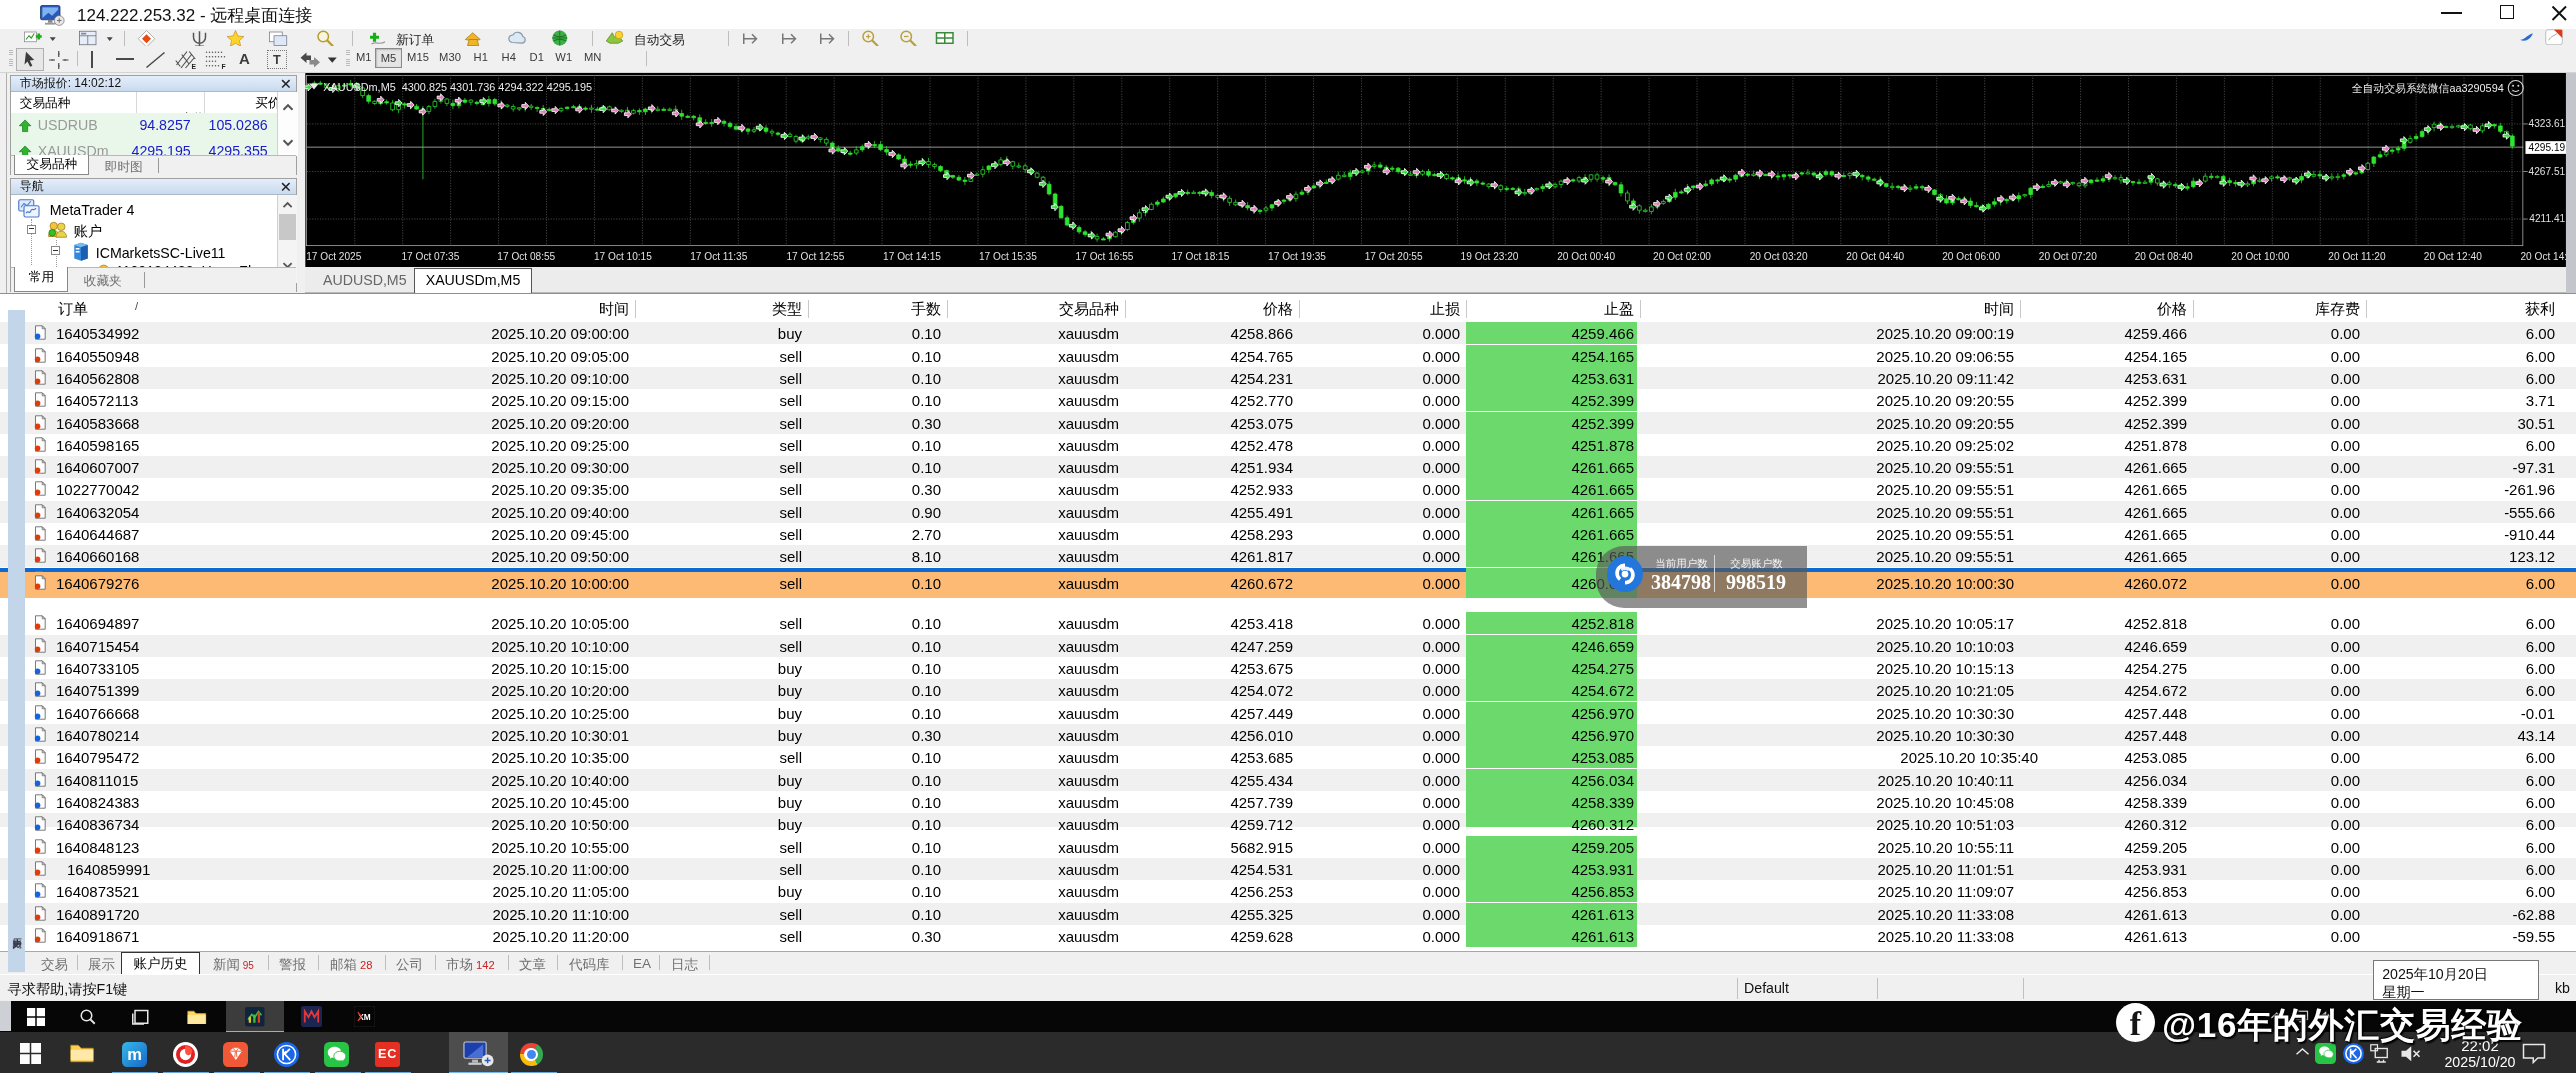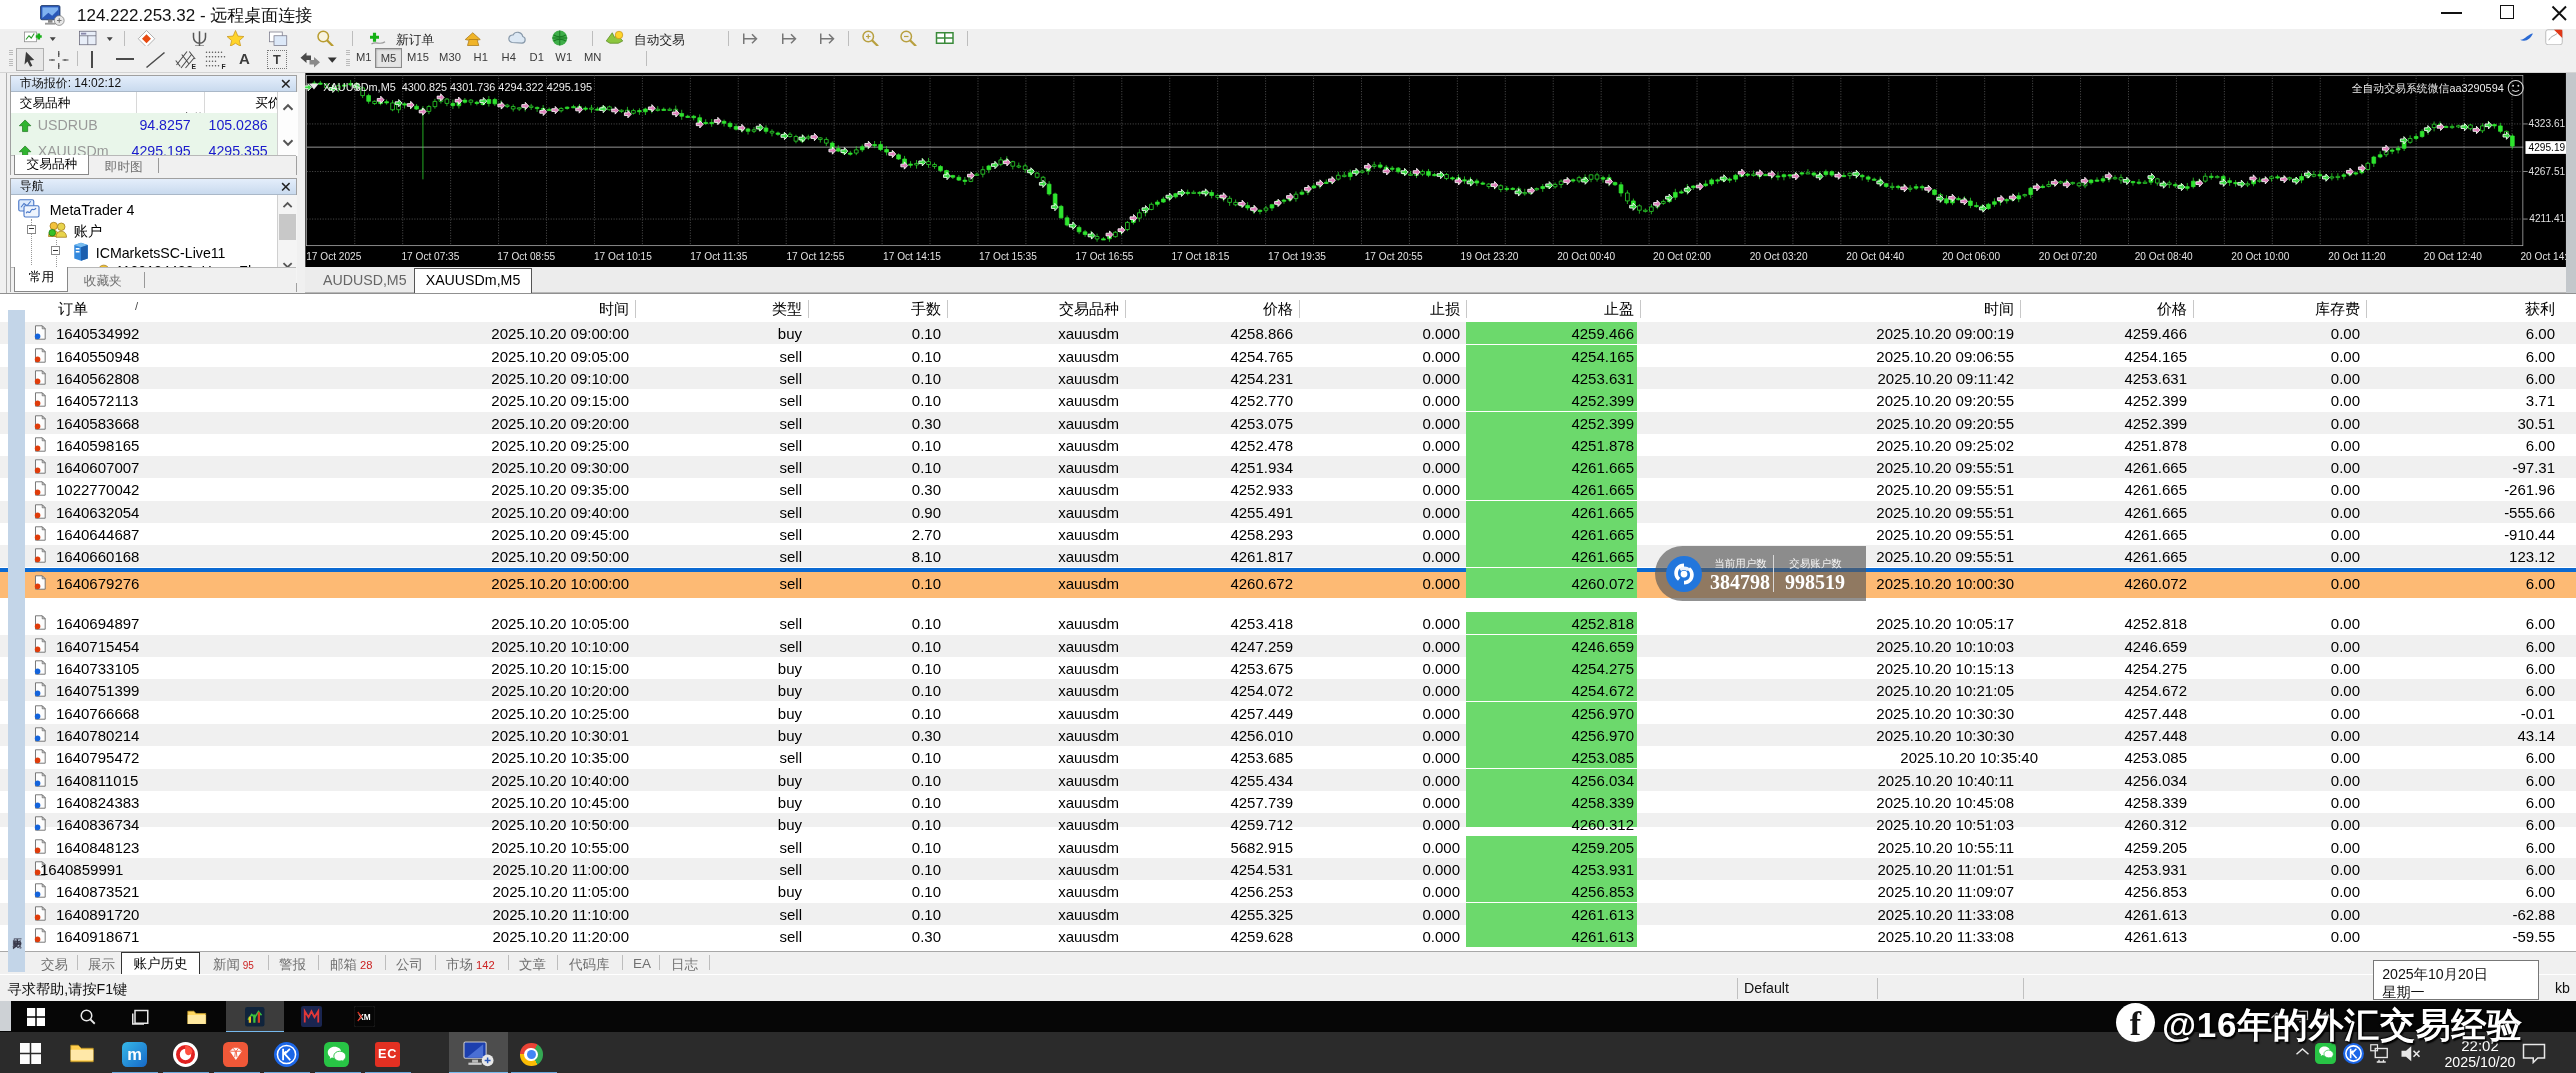--- a/index.html
+++ b/index.html
@@ -871,21 +871,21 @@
     <div class="c " style="right:216px">0.00</div>
     <div class="c " style="right:21px">6.00</div>
   </div>
 <div class="row" style="top:858px;height:22px;background:#f0f0f0;color:#000000">
     <div style="position:absolute;left:1466px;top:0;width:171px;height:100%;background:#6cd96c"></div>
     <div class="oic" style="left:34px"><svg width="12.7" height="15" viewBox="0 0 17 20">
         <path d="M2 1h9l4 4v14H2z" fill="#fdfdfd" stroke="#6a6a6a" stroke-width="1.2"></path>
         <path d="M11 1l4 4h-4z" fill="#d8d8d8" stroke="#6a6a6a" stroke-width="1"></path>
         <circle cx="4.8" cy="15.2" r="3.7" fill="#e03c0a"></circle>
       </svg></div>
-    <div class="c" style="left:40px;text-align:right">1640859991</div>
+    <div class="c" style="left:67px;text-align:right">1640859991</div>
     <div class="c " style="right:1947px">2025.10.20 11:00:00</div>
     <div class="c " style="right:1774px">sell</div>
     <div class="c " style="right:1635px">0.10</div>
     <div class="c " style="right:1457px">xauusdm</div>
     <div class="c " style="right:1283px">4254.531</div>
     <div class="c " style="right:1116px">0.000</div>
     <div class="c " style="right:942px"><span style="color:#000">4253.931</span></div>
     <div class="c " style="right:562px">2025.10.20 11:01:51</div>
     <div class="c " style="right:389px">4253.931</div>
     <div class="c " style="right:216px">0.00</div>
@@ -945,21 +945,21 @@
     <div class="c " style="right:1457px">xauusdm</div>
     <div class="c " style="right:1283px">4259.628</div>
     <div class="c " style="right:1116px">0.000</div>
     <div class="c " style="right:942px"><span style="color:#000">4261.613</span></div>
     <div class="c " style="right:562px">2025.10.20 11:33:08</div>
     <div class="c " style="right:389px">4261.613</div>
     <div class="c " style="right:216px">0.00</div>
     <div class="c " style="right:21px">-59.55</div>
   </div>
 
-<div class="abs" style="left:1655px;top:546px;width:211px;height:55px;background:rgba(88,88,88,0.66);border-radius:28px 0 0 28px">
+<div class="abs" style="left:1596px;top:546px;width:211px;height:62px;background:rgba(88,88,88,0.66);border-radius:28px 0 0 28px">
  <div class="abs" style="left:10.5px;top:9.7px;width:36px;height:36px;border-radius:50%;background:#2276dc"></div>
  <svg class="abs" style="left:10.5px;top:9.7px" width="36" height="36" viewBox="0 0 48 48">
       <g fill="#fff">
         <path d="M24 10c-8 0-13 6-13 13 0 4 2 8 5 10l3-4c-2-1-3-3-3-6 0-5 3-8 8-8z"></path>
         <path d="M24 38c8 0 13-6 13-13 0-4-2-8-5-10l-3 4c2 1 3 3 3 6 0 5-3 8-8 8z"></path>
         <path d="M20 20c2-2 6-2 8 0l4-3c-4-4-10-4-14 0z" opacity=".9"></path>
         <circle cx="24" cy="24" r="4.5"></circle>
       </g>
     </svg>
  <div class="abs" style="left:54px;top:10.5px;width:63px;text-align:center;font-size:10.5px;color:#f4f4f4">当前用户数</div>

